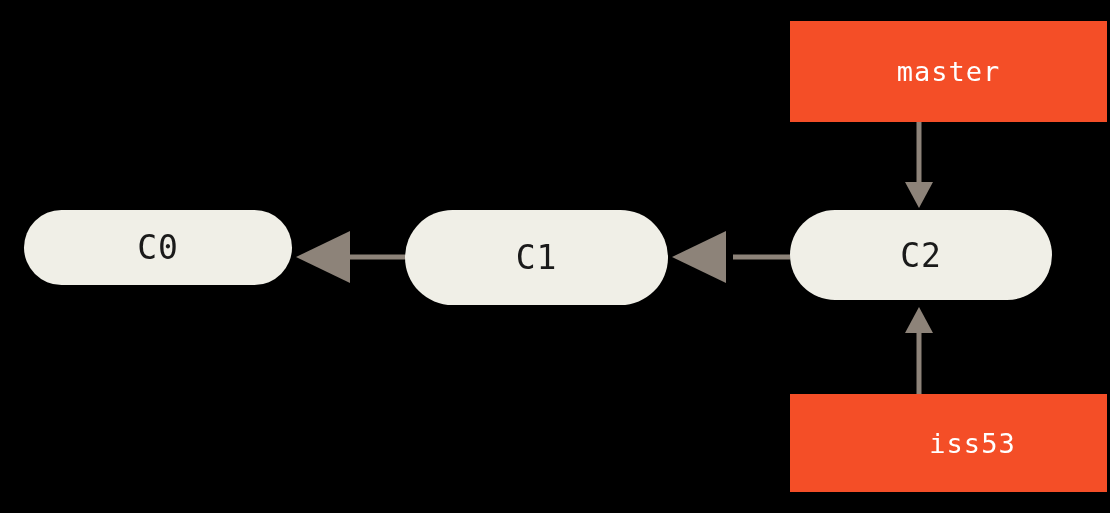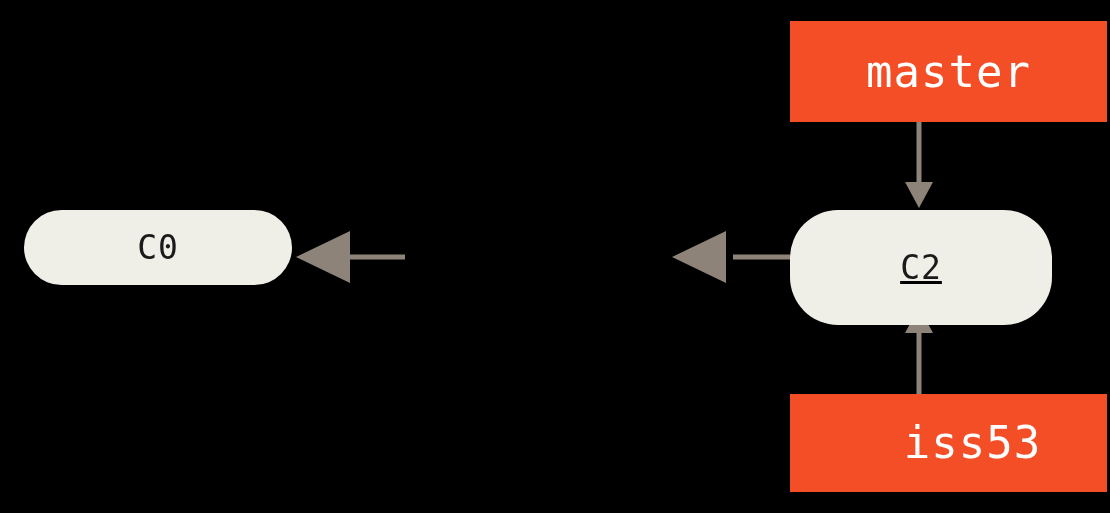--- a/index.html
+++ b/index.html
@@ -45,21 +45,21 @@
   .branch-box {
     position: absolute;
     background: #F44E27;
     display: flex;
     align-items: center;
     justify-content: center;
     box-sizing: border-box;
   }
   .branch-label {
     font-family: "DejaVu Sans Mono", monospace;
-    font-size: 44px;
+    font-size: 27px;
     color: #FFFFFF;
     letter-spacing: 1px;
     line-height: 1;
     user-select: none;
   }
 </style>
 </head>
 <body>
 
 <div id="canvas">
@@ -84,22 +84,25 @@
     <g>
       <line x1="919" y1="394" x2="919" y2="330" stroke="#8D8379" stroke-width="5"></line>
       <polygon points="919,307 905,333 933,333" fill="#8D8379"></polygon>
     </g>
   </svg>
 
   <div class="commit-node" style="left:24px; top:210px; width:268px; height:75px;">
     <span class="commit-label">C0</span>
   </div>
 
+  <div class="commit-node" style="left:405px; top:210px; width:263px; height:95px;">
+    <span class="commit-label">C1</span>
+  </div>
 
-  <div class="commit-node" style="left:790px; top:210px; width:262px; height:115px;text-decoration:underline;">
+  <div class="commit-node" style="left:790px; top:210px; width:262px; height:90px;">
     <span class="commit-label">C2</span>
   </div>
 
   <div class="branch-box" style="left:790px; top:21px; width:317px; height:101px;">
     <span class="branch-label">master</span>
   </div>
 
   <div class="branch-box" style="left:790px; top:394px; width:317px; height:98px;padding-left:48px;">
     <span class="branch-label">iss53</span>
   </div>

